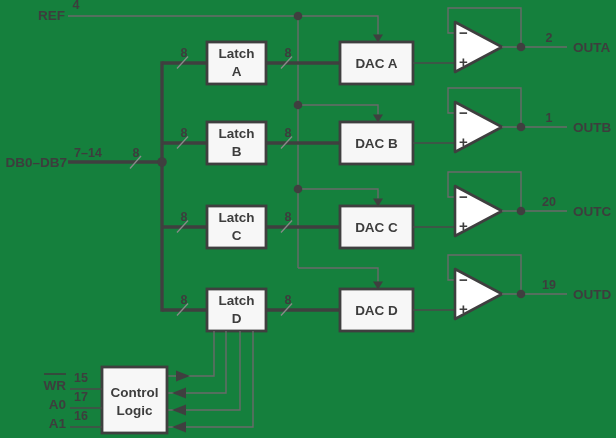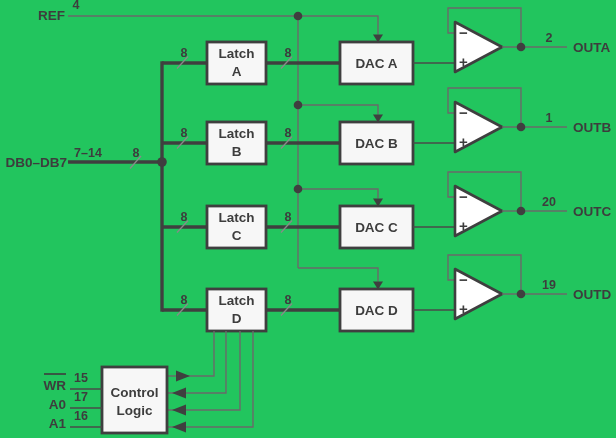--- a/index.html
+++ b/index.html
@@ -1,16 +1,16 @@
 <!DOCTYPE html>
 <html><head>
 <meta charset="utf-8">
 <style>
   html,body { margin:0; padding:0; background:#ffffff; }
-  .stage { width:616px; height:438px; position:relative; background:#22c55e; overflow:hidden; }
+  .stage { width:616px; height:438px; position:relative; background:#15803d; overflow:hidden; }
   svg { display:block; }
   .thick { stroke:#3f3f3f; stroke-width:3.4; fill:none; }
   .mid   { stroke:#4a4a4a; stroke-width:1.5; fill:none; }
   .thin  { stroke:#6a6a6a; stroke-width:1.4; fill:none; }
   .slash { stroke:#8a8a8a; stroke-width:1.3; fill:none; }
   .box   { fill:#f7f7f7; stroke:#3f3f3f; stroke-width:2.8; }
   .tri   { fill:#ffffff; stroke:#3f3f3f; stroke-width:2.6; stroke-linejoin:round; }
   .arrow { fill:#3f3f3f; stroke:none; }
   .dot   { fill:#3f3f3f; stroke:none; }
   .lbl   { font:bold 13.5px "Liberation Sans", sans-serif; fill:#3d3d3d; }

